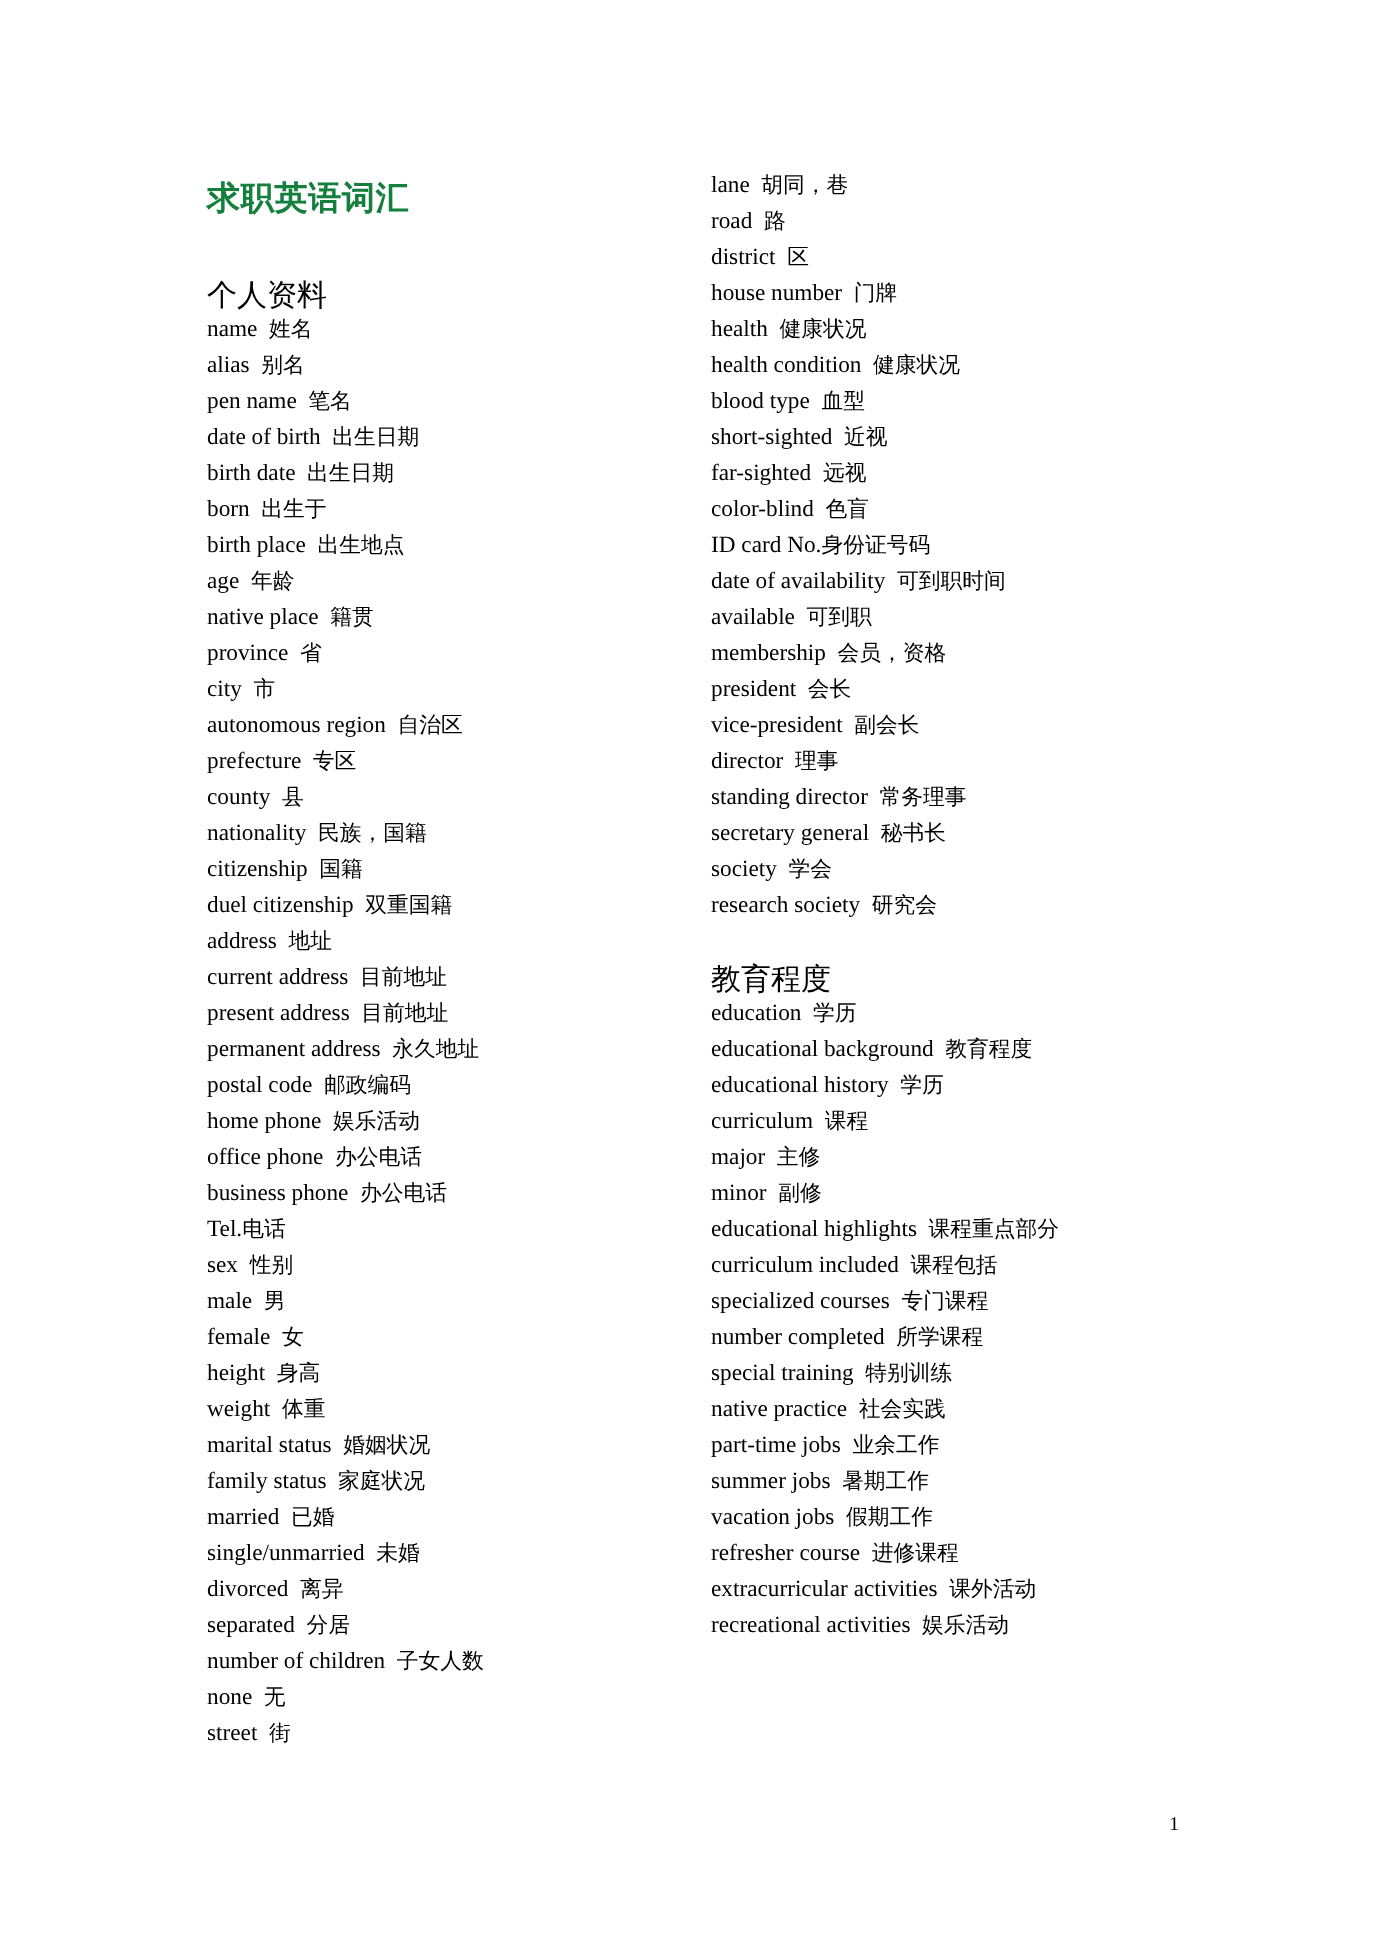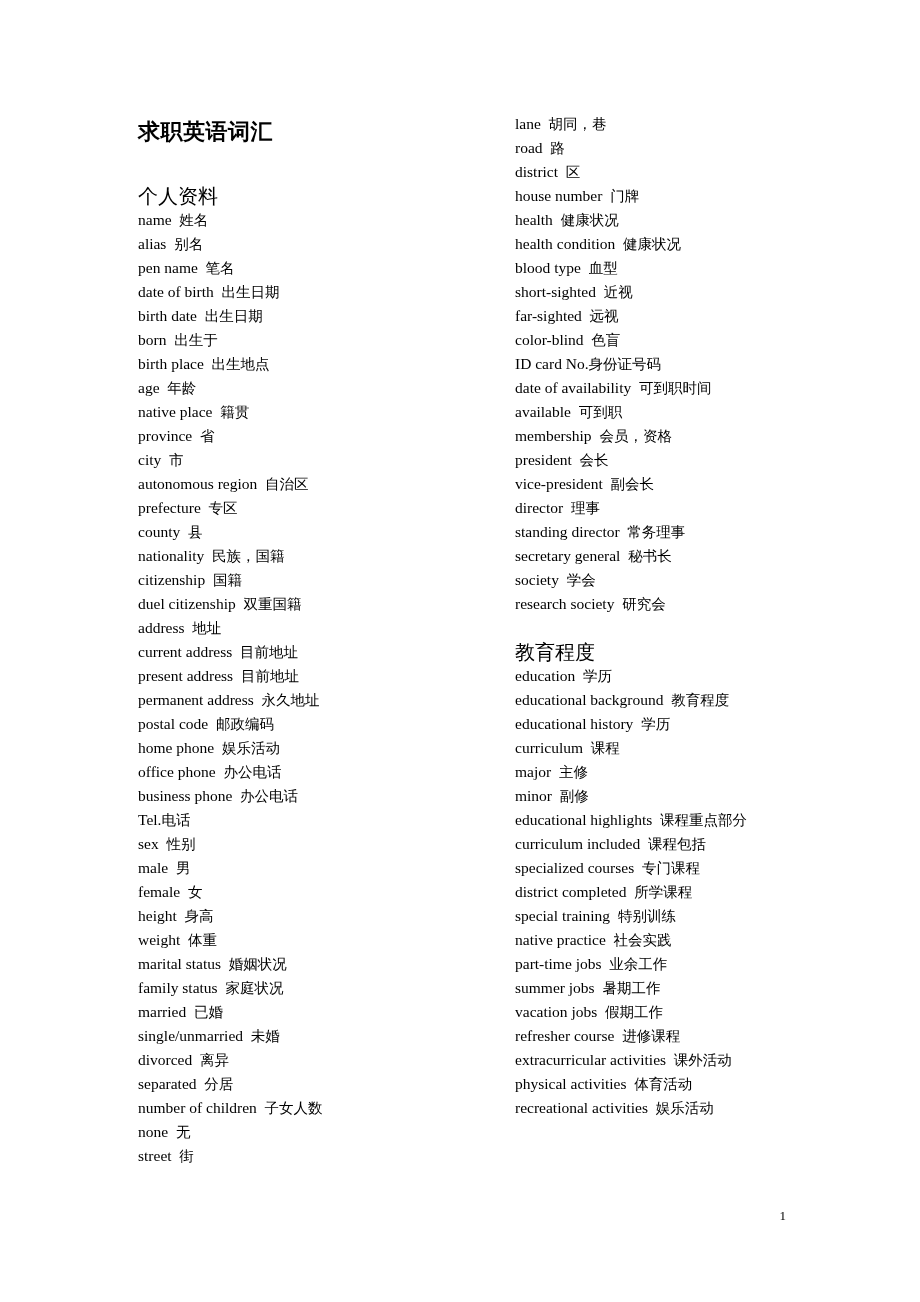--- a/index.html
+++ b/index.html
@@ -22,38 +22,37 @@
     height: 1302px;
   }
   .title {
     position: absolute;
     left: 138px;
     top: 117px;
     font-family: "DejaVu Sans", sans-serif;
     font-weight: bold;
     font-size: 22px;
     letter-spacing: 0.5px;
-    color: #000000;
+    color: #15803d;
     white-space: nowrap;
   }
   .col {
     position: absolute;
     font-size: 15.5px;
     line-height: 24px;
   }
   .col-left {
     left: 138px;
     top: 184px;
     width: 320px;
   }
   .col-right {
     left: 474px;
     top: 112px;
     width: 330px;
-    margin-left: 41px;
   }
   .entry {
     white-space: nowrap;
     font-size: 15.5px;
     line-height: 24px;
     height: 24px;
   }
   .entry .en {
     font-family: "Liberation Serif", serif;
   }
@@ -153,27 +152,26 @@
       <div class="entry heading"><span class="zh">教育程度</span></div>
       <div class="entry"><span class="en">education</span><span>&nbsp;&nbsp;</span><span class="zh">学历</span></div>
       <div class="entry"><span class="en">educational background</span><span>&nbsp;&nbsp;</span><span class="zh">教育程度</span></div>
       <div class="entry"><span class="en">educational history</span><span>&nbsp;&nbsp;</span><span class="zh">学历</span></div>
       <div class="entry"><span class="en">curriculum</span><span>&nbsp;&nbsp;</span><span class="zh">课程</span></div>
       <div class="entry"><span class="en">major</span><span>&nbsp;&nbsp;</span><span class="zh">主修</span></div>
       <div class="entry"><span class="en">minor</span><span>&nbsp;&nbsp;</span><span class="zh">副修</span></div>
       <div class="entry"><span class="en">educational highlights</span><span>&nbsp;&nbsp;</span><span class="zh">课程重点部分</span></div>
       <div class="entry"><span class="en">curriculum included</span><span>&nbsp;&nbsp;</span><span class="zh">课程包括</span></div>
       <div class="entry"><span class="en">specialized courses</span><span>&nbsp;&nbsp;</span><span class="zh">专门课程</span></div>
-      <div class="entry"><span class="en">district completed</span><span>&nbsp;&nbsp;</span><span class="zh">所学课程</span></div>
+      <div class="entry"><span class="en">number completed</span><span>&nbsp;&nbsp;</span><span class="zh">所学课程</span></div>
       <div class="entry"><span class="en">special training</span><span>&nbsp;&nbsp;</span><span class="zh">特别训练</span></div>
       <div class="entry"><span class="en">native practice</span><span>&nbsp;&nbsp;</span><span class="zh">社会实践</span></div>
       <div class="entry"><span class="en">part-time jobs</span><span>&nbsp;&nbsp;</span><span class="zh">业余工作</span></div>
       <div class="entry"><span class="en">summer jobs</span><span>&nbsp;&nbsp;</span><span class="zh">暑期工作</span></div>
       <div class="entry"><span class="en">vacation jobs</span><span>&nbsp;&nbsp;</span><span class="zh">假期工作</span></div>
       <div class="entry"><span class="en">refresher course</span><span>&nbsp;&nbsp;</span><span class="zh">进修课程</span></div>
       <div class="entry"><span class="en">extracurricular activities</span><span>&nbsp;&nbsp;</span><span class="zh">课外活动</span></div>
-      <div class="entry"><span class="en">physical activities</span><span>&nbsp;&nbsp;</span><span class="zh">体育活动</span></div>
       <div class="entry"><span class="en">recreational activities</span><span>&nbsp;&nbsp;</span><span class="zh">娱乐活动</span></div>
     </div>
 
   <div class="page-number">1</div>
 
 </div>
 
 </body></html>

